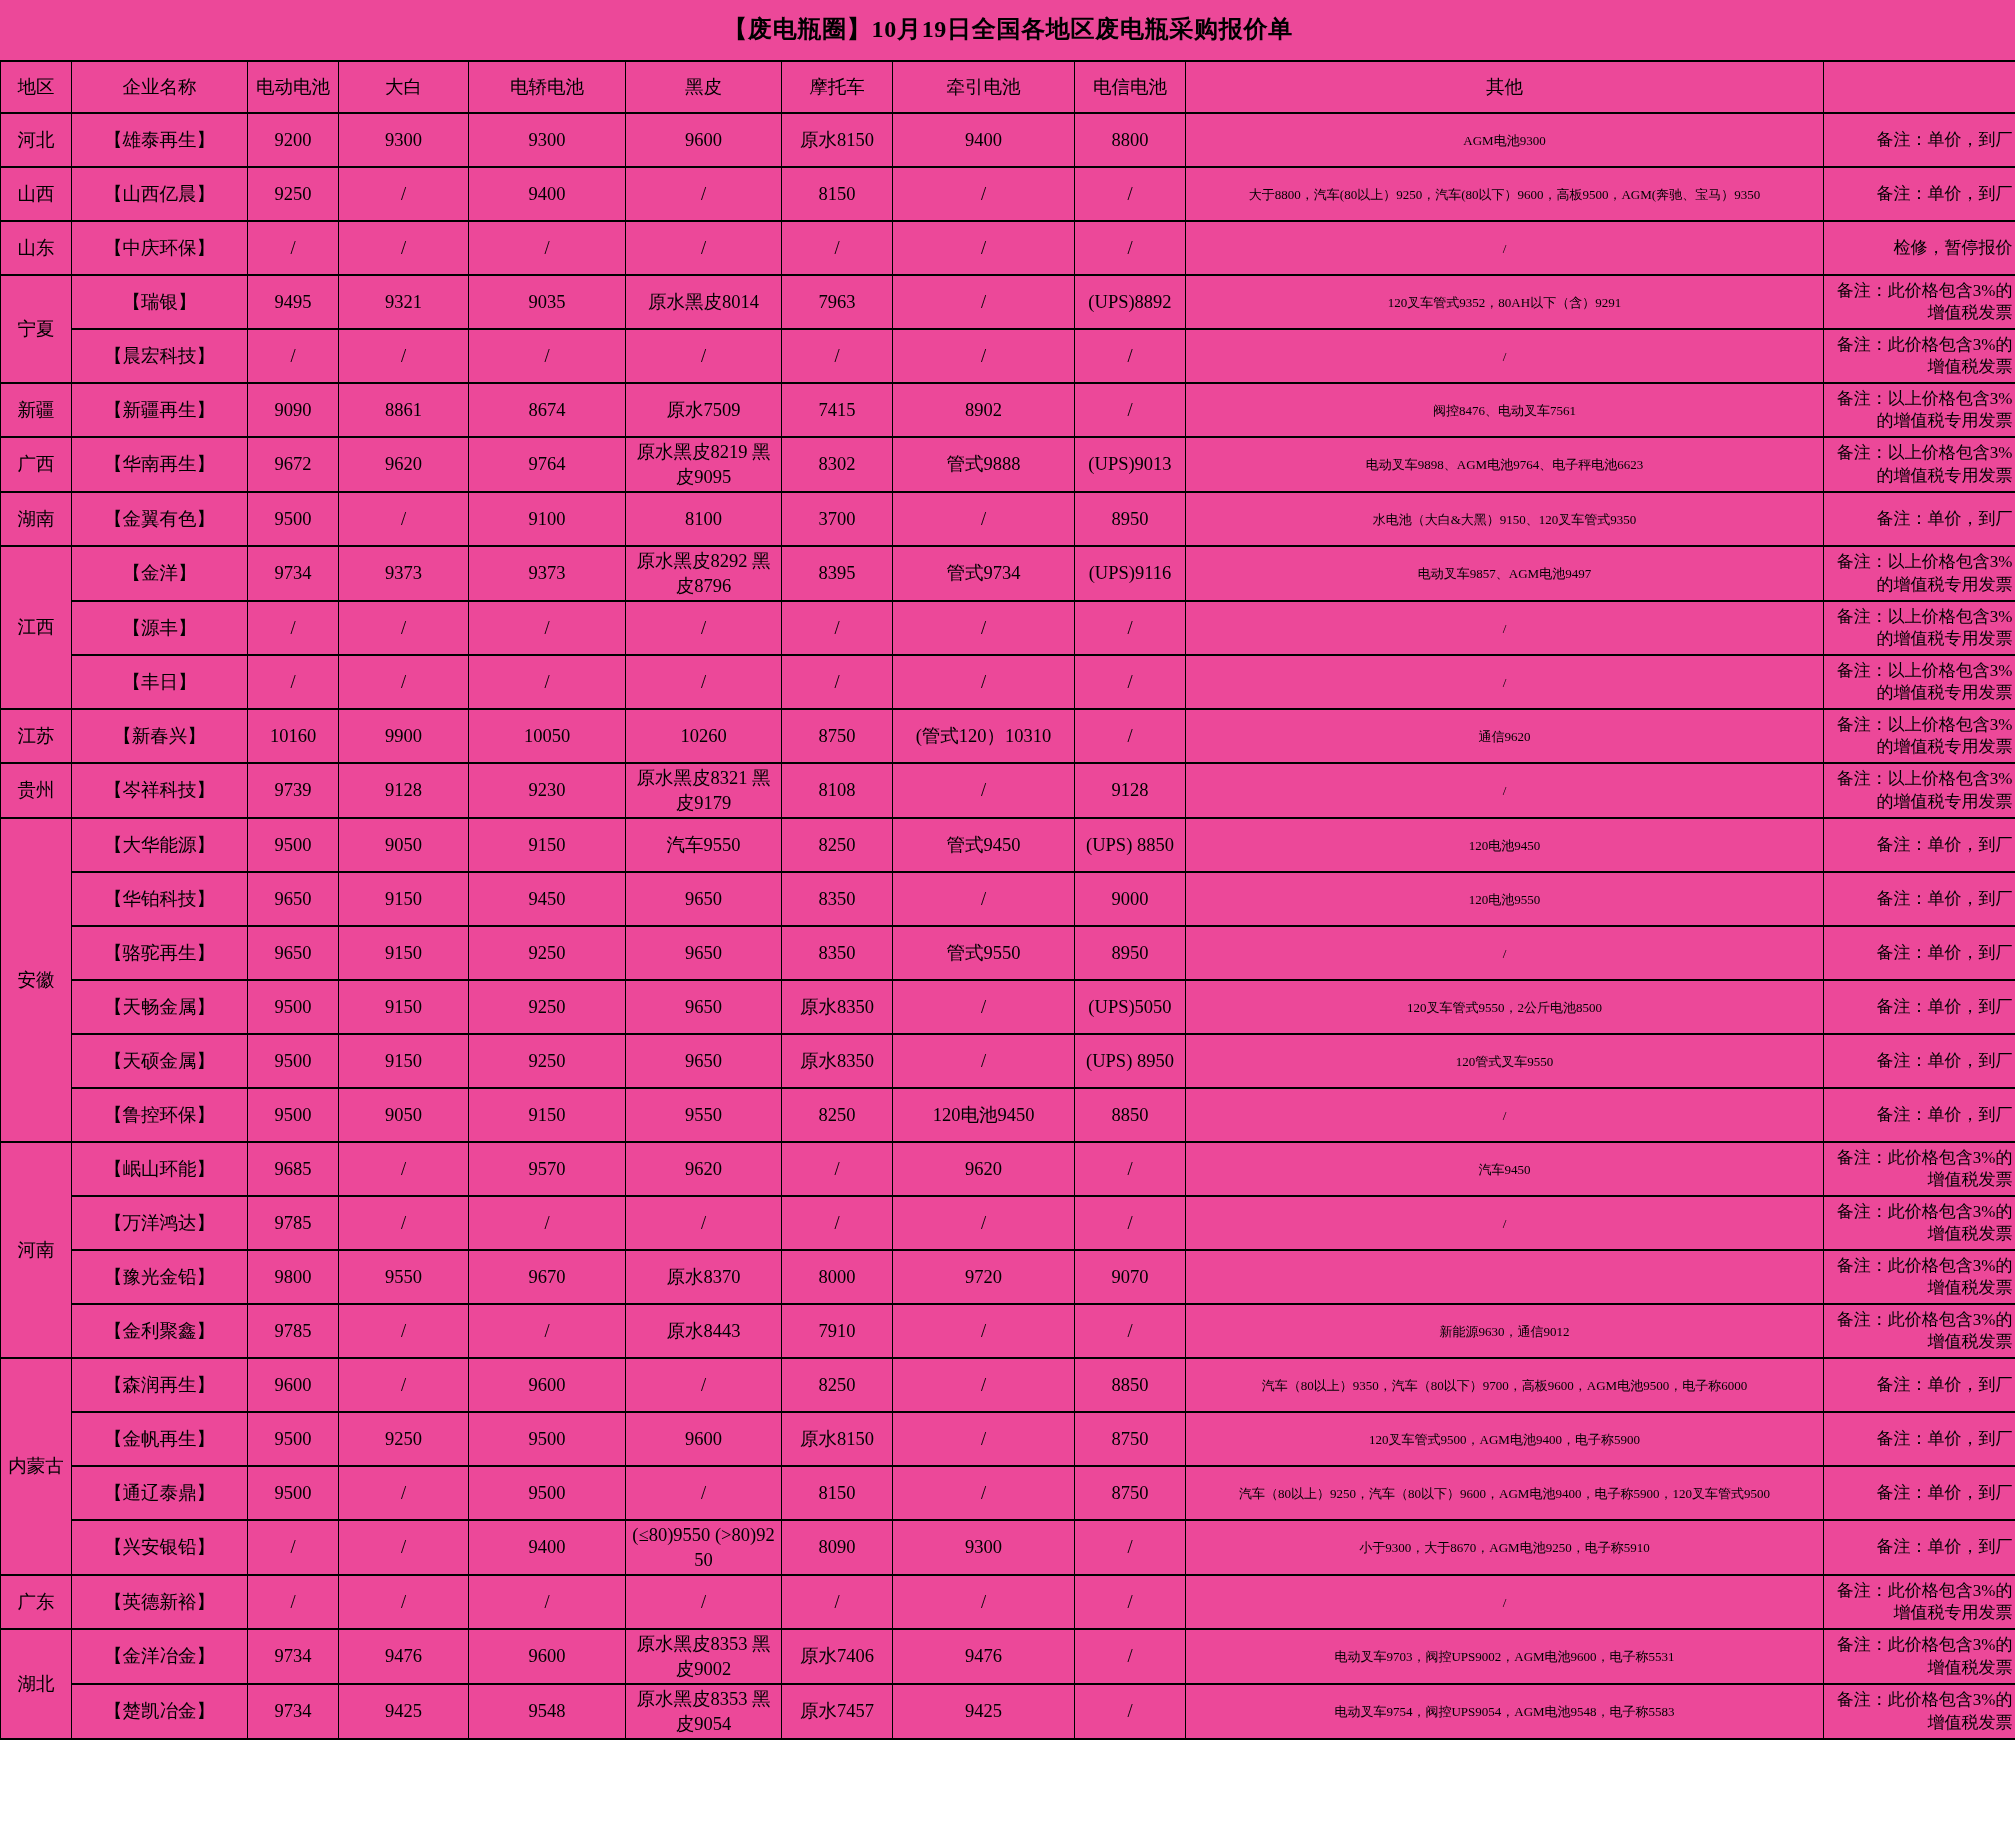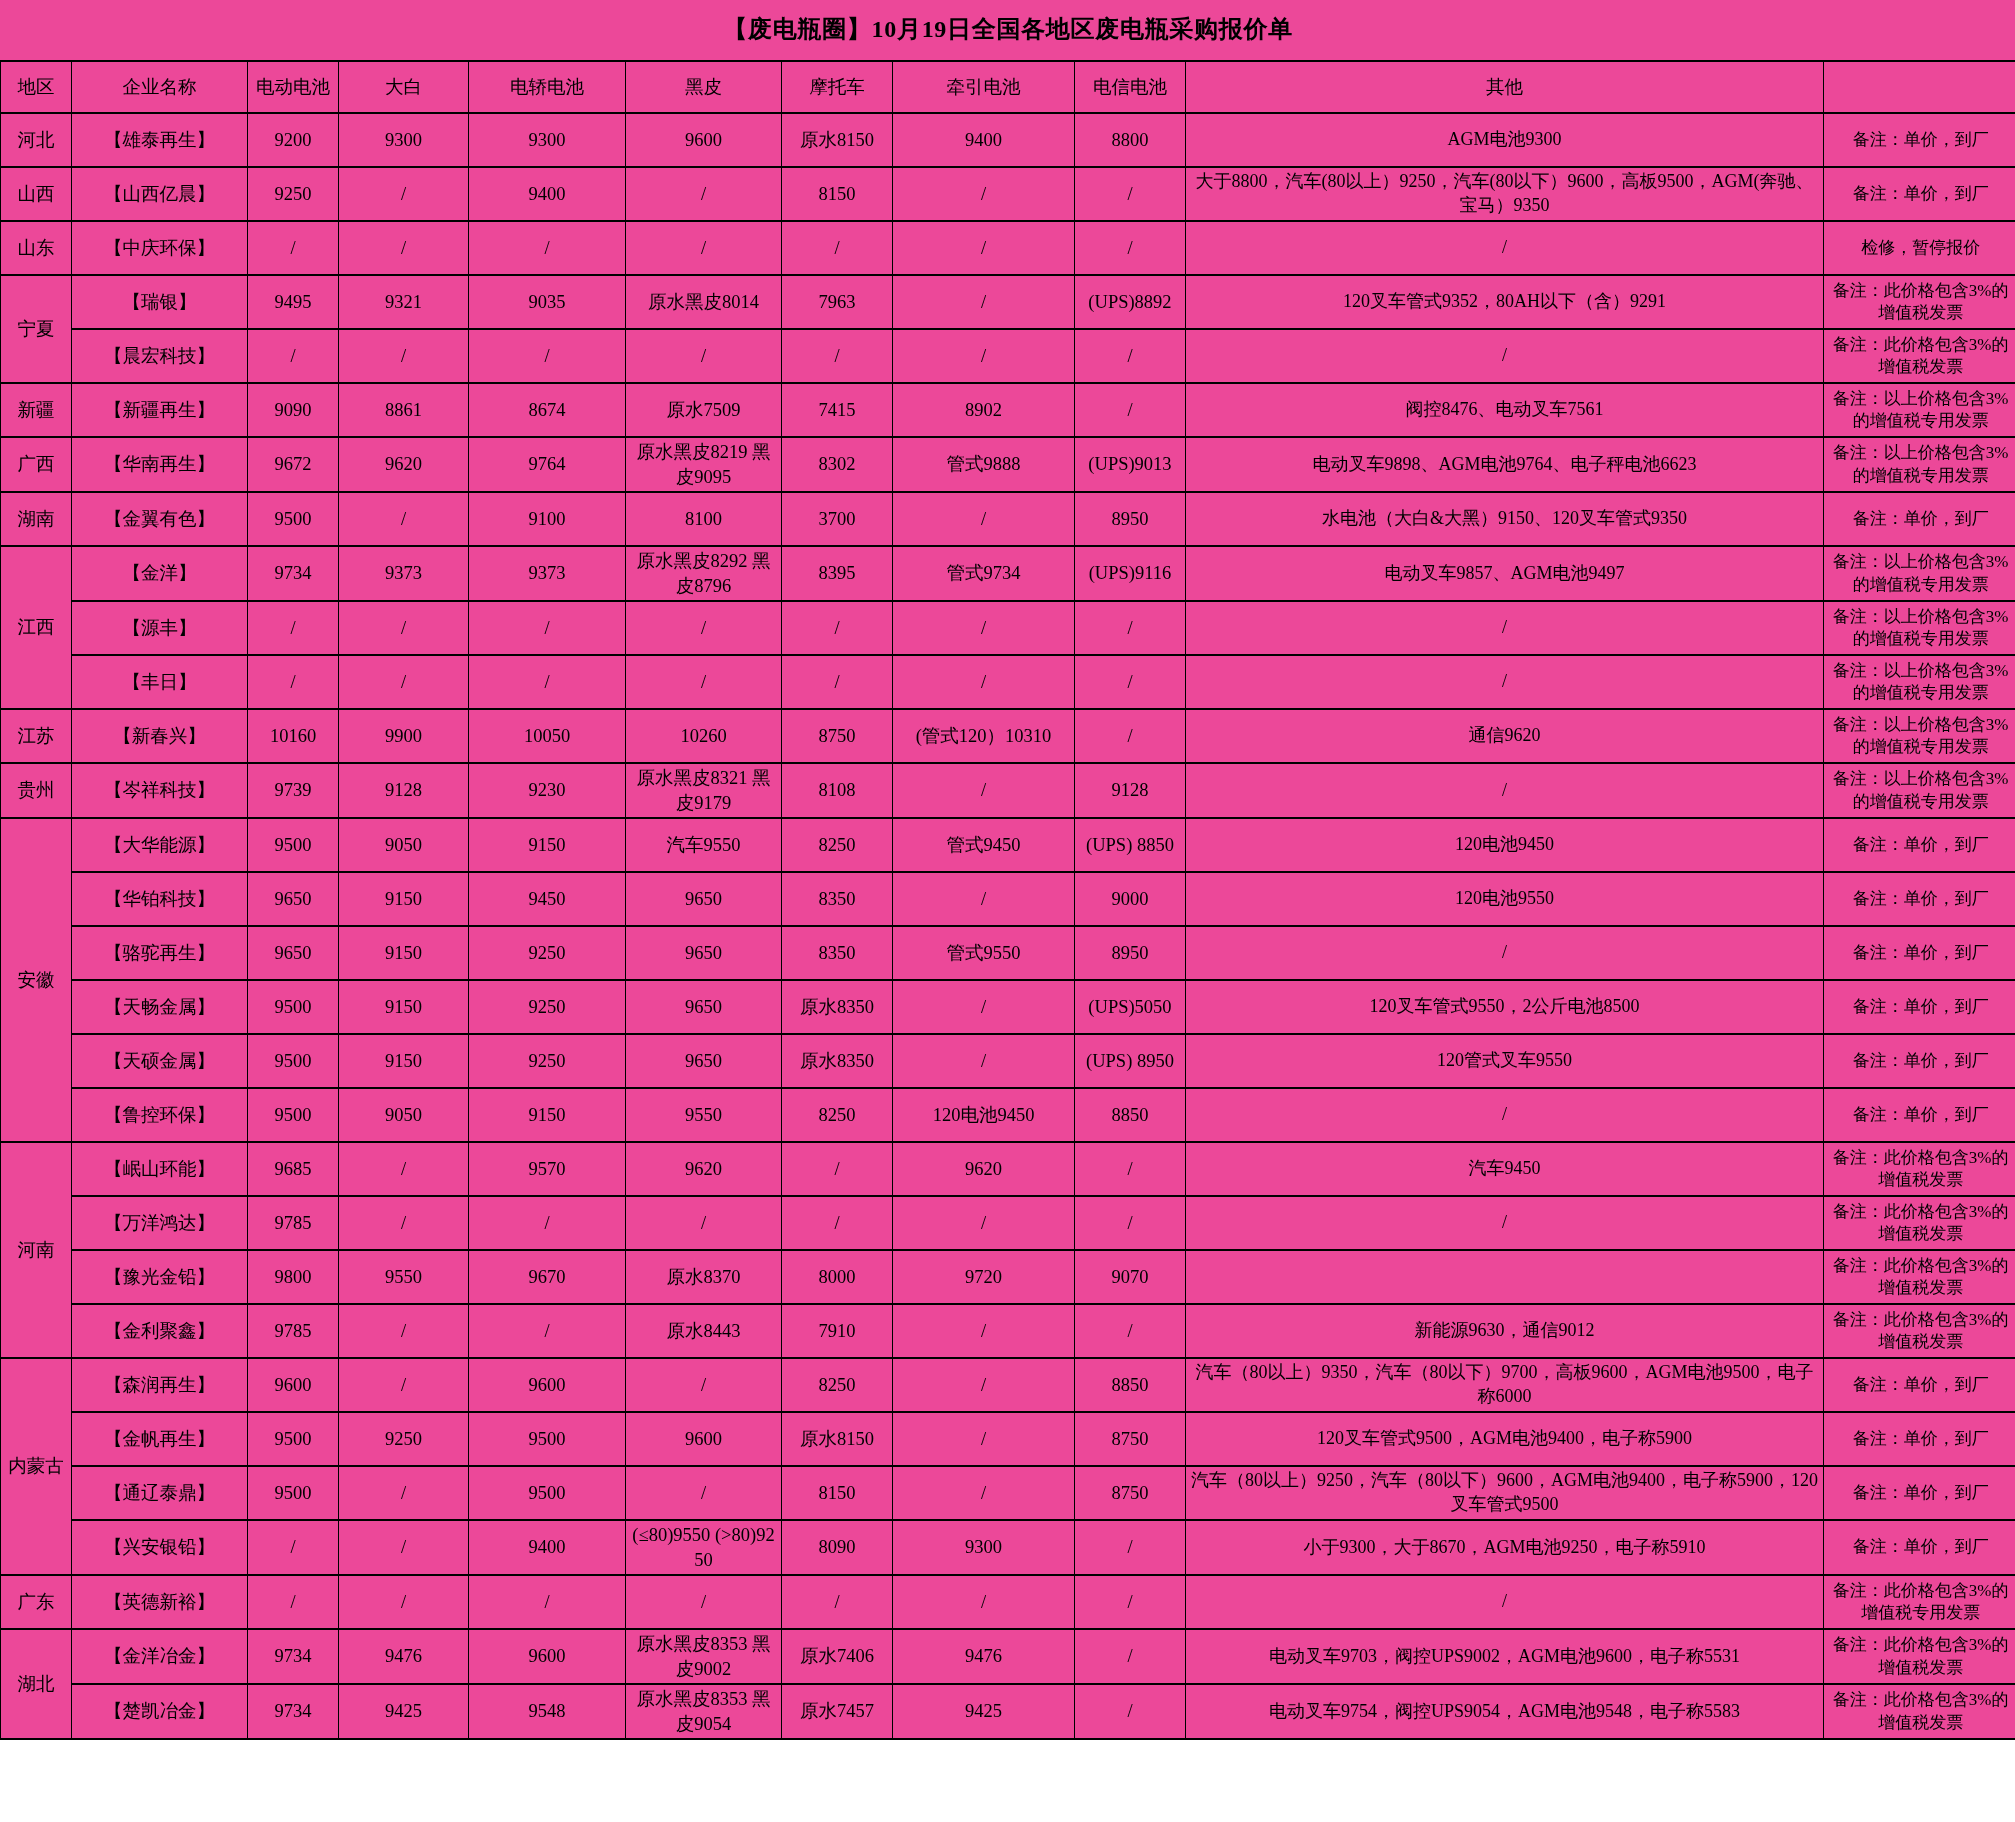--- a/index.html
+++ b/index.html
@@ -45,26 +45,26 @@
     font-size:24px;
     font-weight:bold;
     letter-spacing:0.7px;
   }
   tr.header-row{height:52px;}
   tr.header-row th{font-weight:normal;}
   tbody tr{height:54px;}
   td.company-cell{font-weight:normal;}
   td.region-cell{font-size:18.5px;margin-top:8px;}
   td.remark-cell{
-    text-align:center;
+    text-align:right;
     font-size:17px;
     padding-left:4.8px;
     padding-right:2.7px;
   }
-  td.other-cell{font-size:18px;}
+  td.other-cell{font-size:13px;}
 </style>
 </head>
 <body>
 
 <table class="price-table">
   <colgroup>
     <col class="c-region">
       <col class="c-company">
     <col class="c-v0">
       <col class="c-v1">

